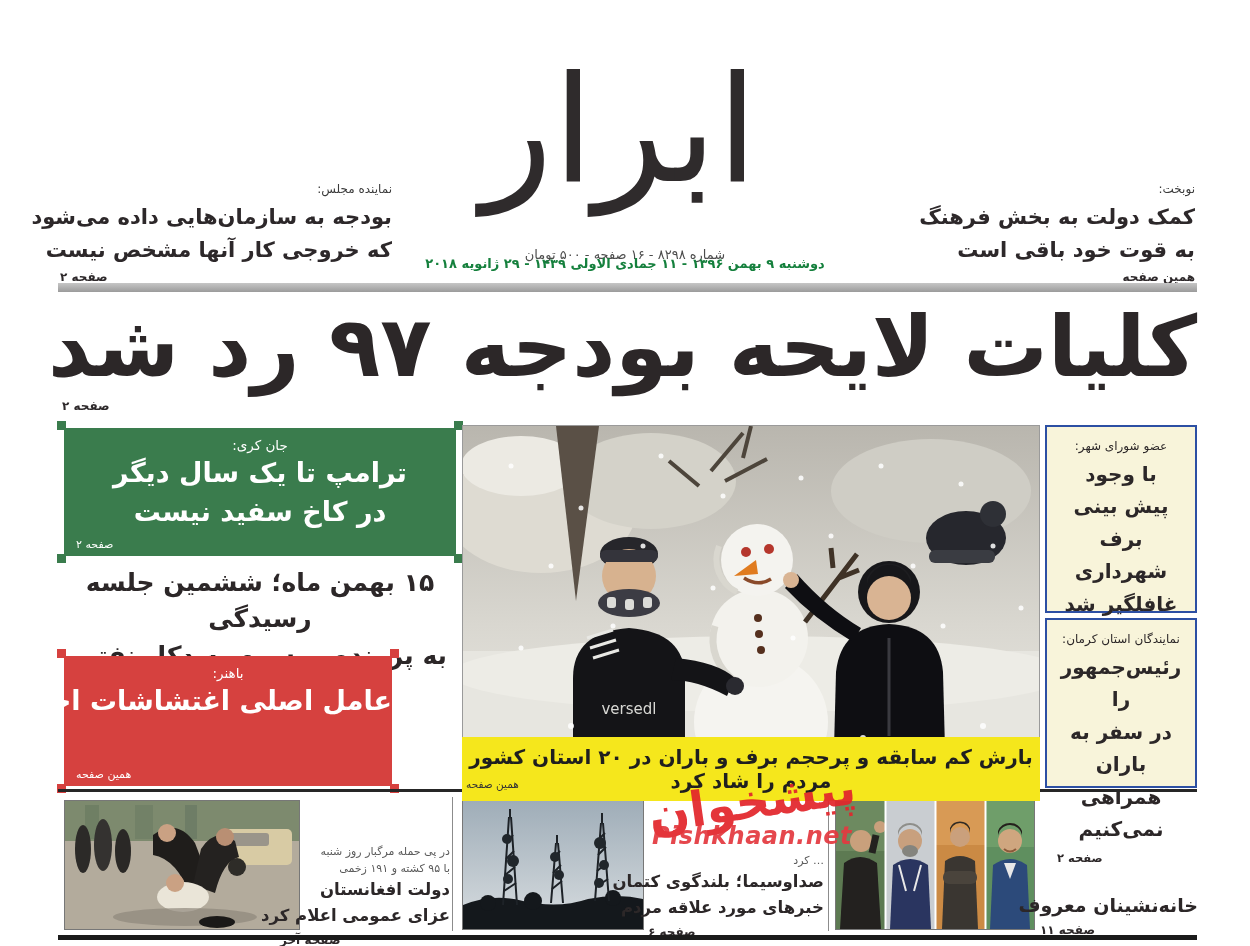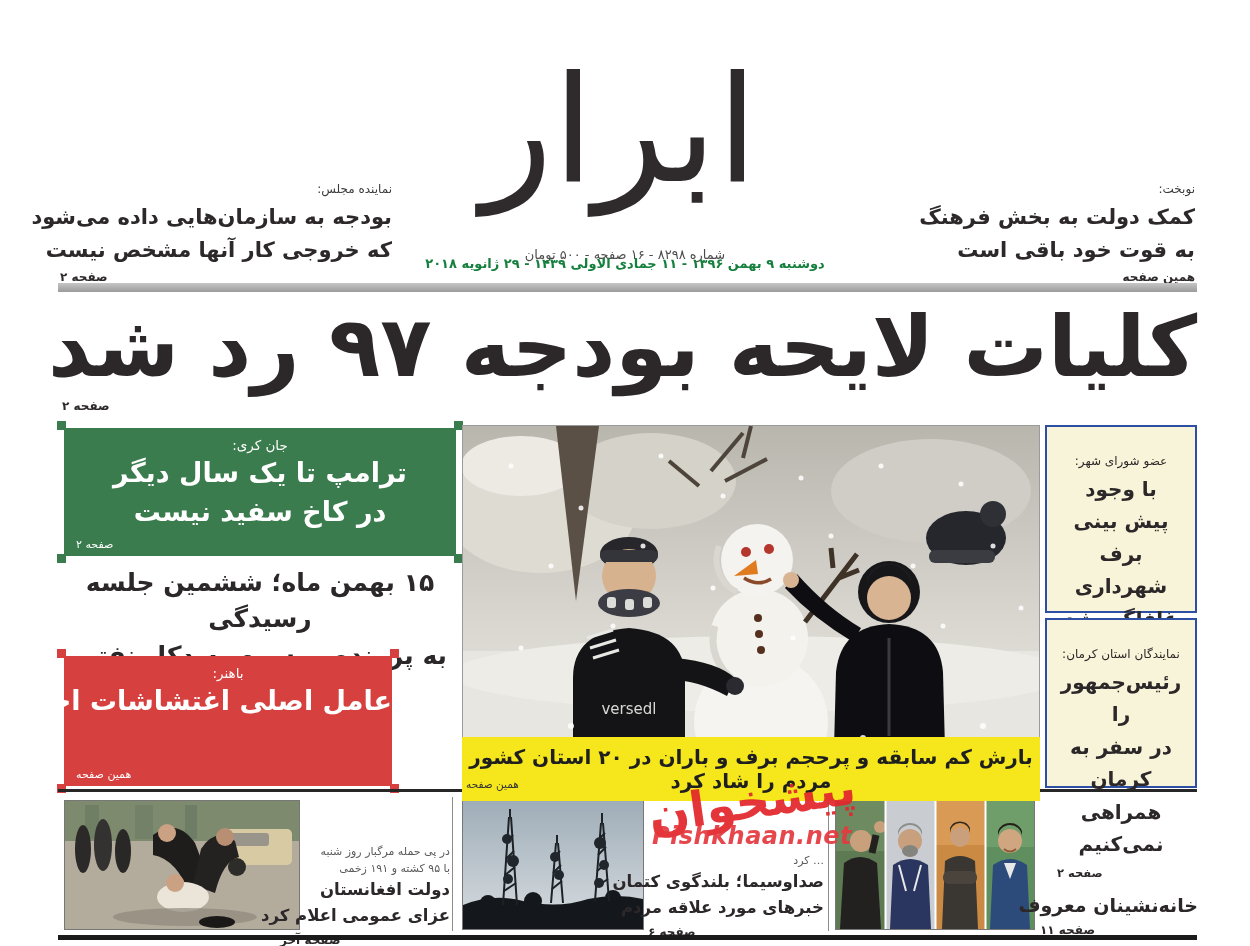--- a/index.html
+++ b/index.html
@@ -48,21 +48,21 @@
   .photo-main{position:absolute;left:462px;top:425px;width:578px;height:362px;
         border:1px solid #9a9a9a;box-sizing:border-box;overflow:hidden;}
   .caption{position:absolute;left:462px;top:737px;width:578px;background:#f5e71c;
         text-align:center;font-size:20px;font-weight:bold;color:#1f1f1f;
         padding:8px 2px;box-sizing:border-box;z-index:3;}
   .caption-pref{position:absolute;left:466px;top:778px;font-size:10.5px;color:#333;z-index:3;}
 
   
   .cbox{position:absolute;left:1045px;width:152px;background:#f8f4da;border:2px solid #2c4fa3;
         box-sizing:border-box;text-align:center;color:#2c2728;}
-  .cbox .kicker{font-size:12px;padding-top:12px;margin-top:15px;}
+  .cbox .kicker{font-size:12px;padding-top:12px;}
   .cbox .t{font-size:20px;font-weight:bold;line-height:1.62;padding:5px 4px 0;}
   .cbox .pref{text-align:left;font-size:11.5px;font-weight:bold;padding:6px 0 7px 10px;}
 
   
   .hrule{position:absolute;left:58px;width:1139px;background:#262626;}
   .hrule-mid{top:789px;height:3px;}
   .hrule-bottom{top:935px;height:5px;background:#1b1b1b;}
   .vdiv{position:absolute;top:797px;height:134px;width:1px;background:#8c8c8c;}
 
   
@@ -239,21 +239,21 @@
       <div>شهرداری</div>
       <div>غافلگیر شد</div>
     </div>
     <div class="pref">صفحه ۲</div>
   </div>
 
   <div class="cbox" style="top:618px;height:170px;">
     <div class="kicker">نمایندگان استان کرمان:</div>
     <div class="t">
       <div>رئیس‌جمهور را</div>
-      <div>در سفر به کرمان</div>
+      <div>در سفر به باران</div>
       <div>همراهی نمی‌کنیم</div>
     </div>
     <div class="pref">صفحه ۲</div>
   </div>
 
   <div class="hrule hrule-mid"></div>
   <div class="vdiv" style="left:452px;"></div>
   <div class="vdiv" style="left:828px;"></div>
 
   <div class="bphoto bp-a">

